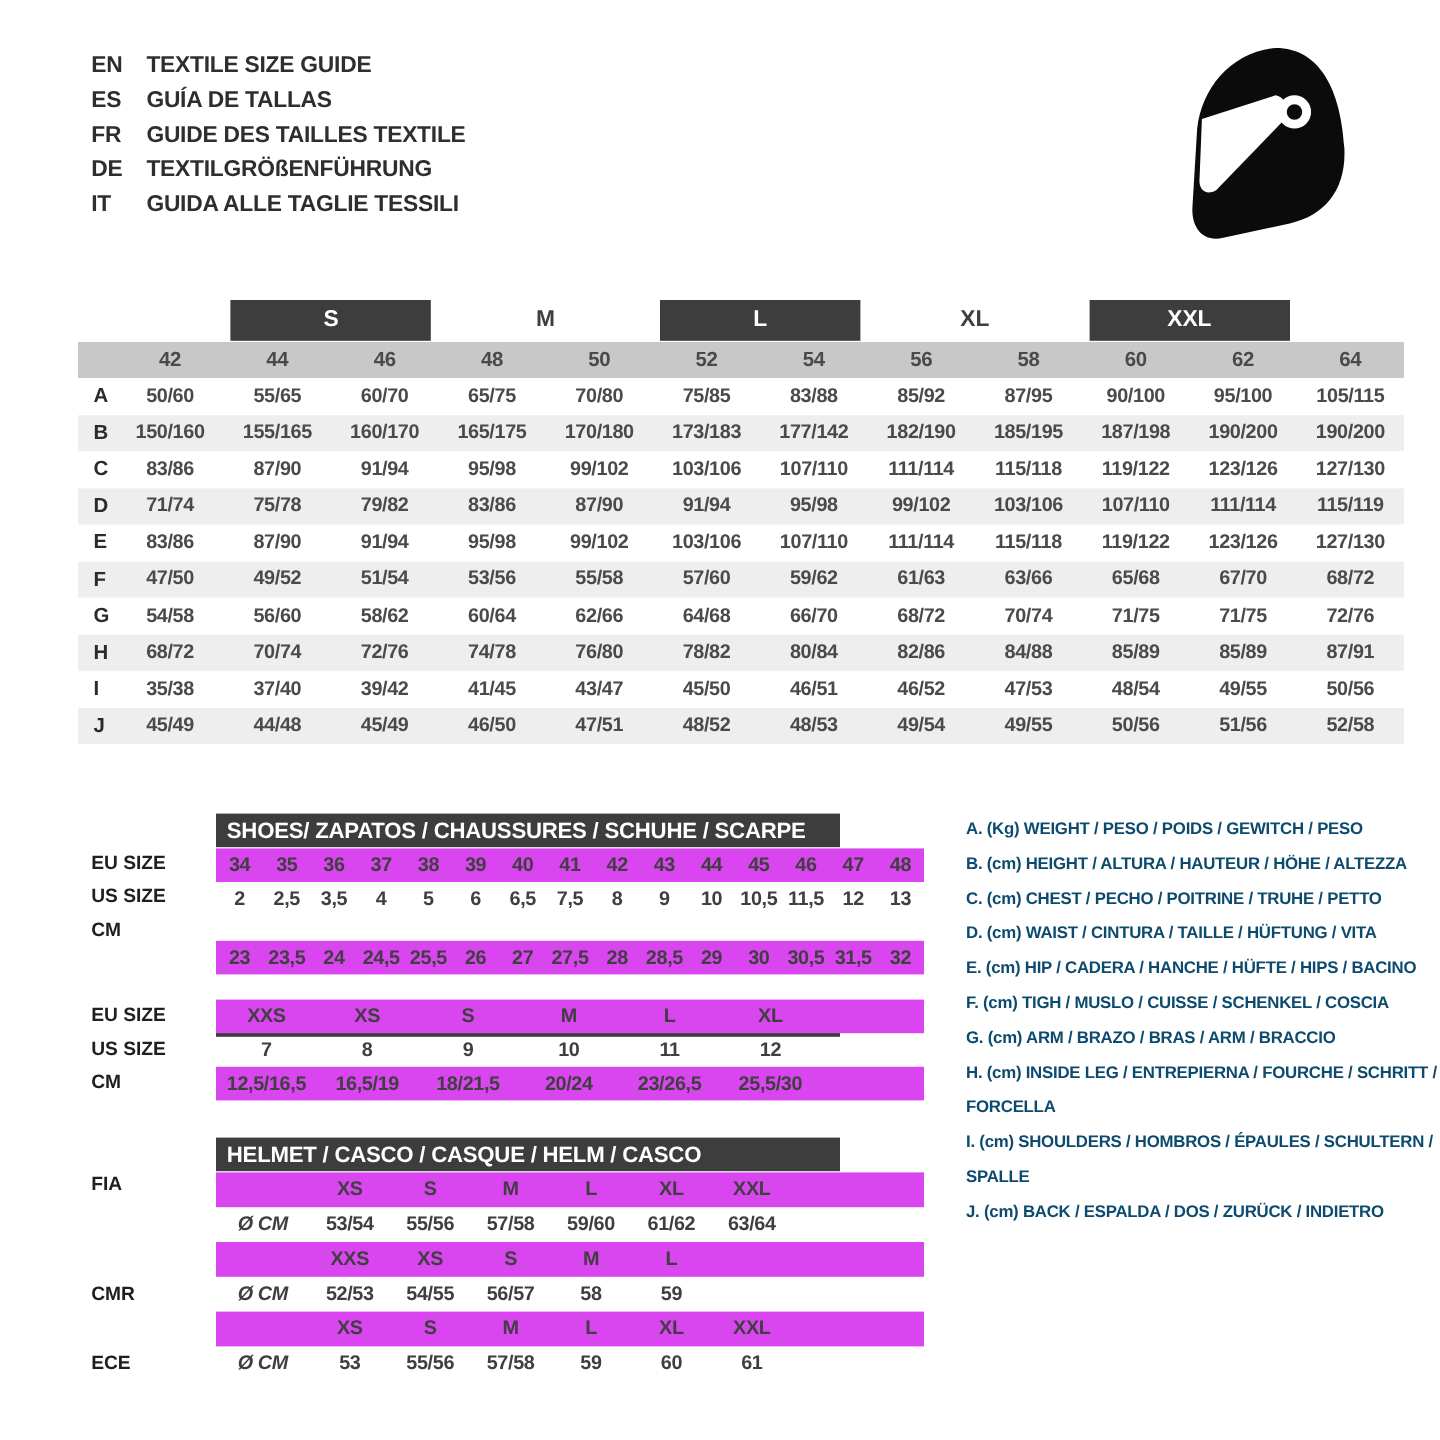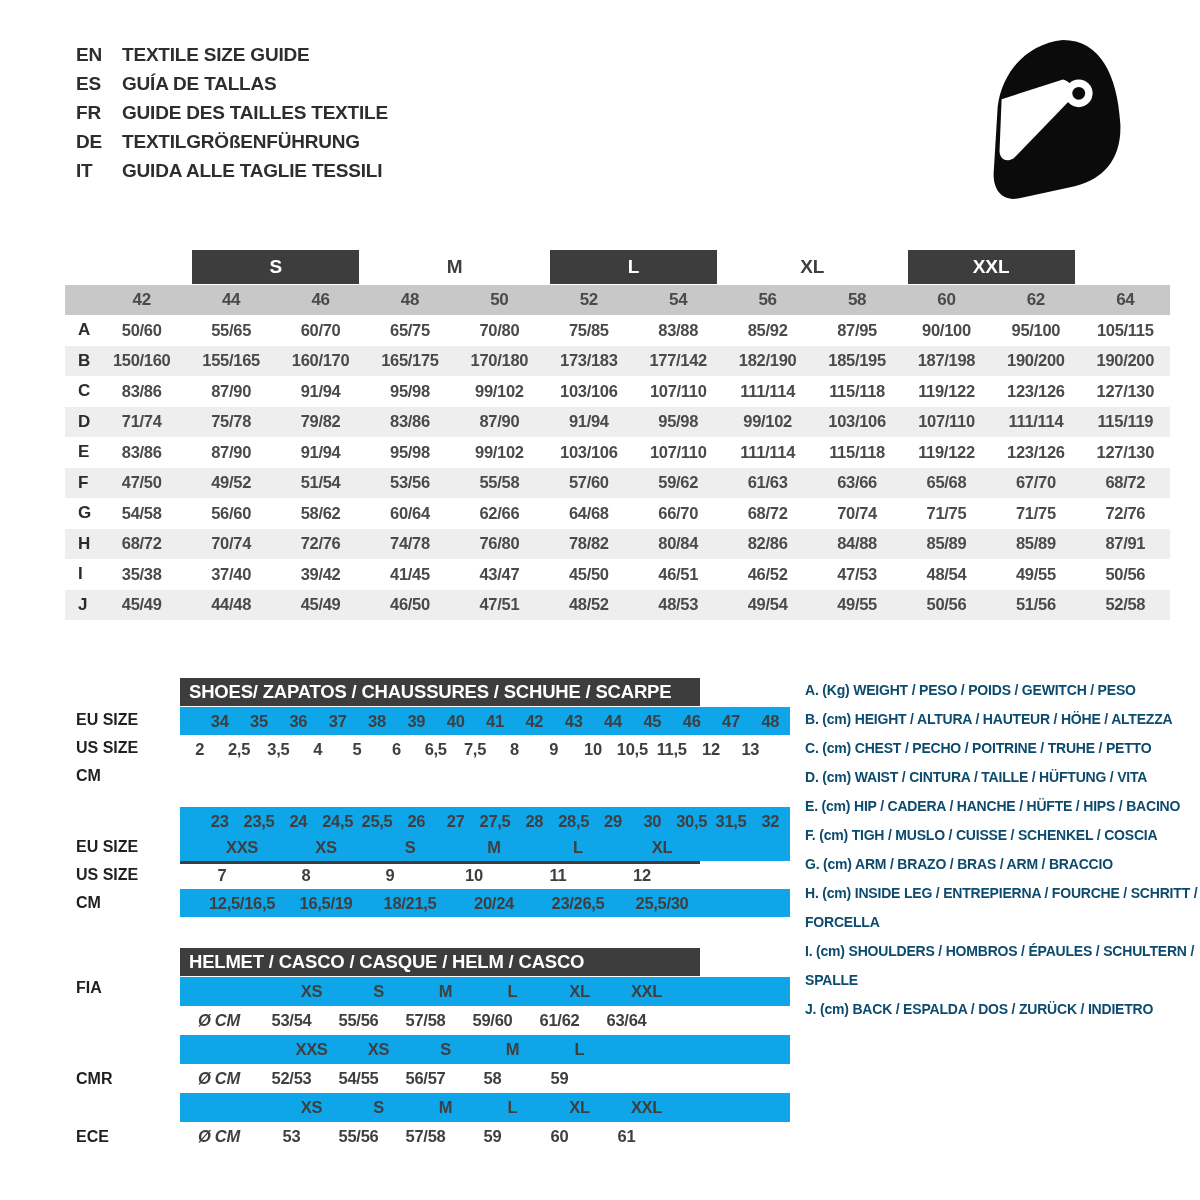--- a/index.html
+++ b/index.html
@@ -27,21 +27,21 @@
   .t-row.alt{background:#eeeeee;}
   .t-letter{display:flex;align-items:center;padding-left:13px;font-size:17px;color:#2b2b2b;}
   .cell{display:flex;align-items:center;justify-content:center;font-size:16.5px;color:#4a4a4a;letter-spacing:-0.3px;}
   .num-row .cell{font-size:17px;}
 
   
   .sec-label{position:absolute;left:76px;font-size:16px;color:#1f1f1f;}
   .sec-header{position:absolute;left:180px;width:520px;height:28px;background:#3d3d3d;color:#fff;
               display:flex;align-items:center;padding-left:9px;box-sizing:border-box;font-size:18.5px;letter-spacing:-0.2px;}
   .strip{position:absolute;left:180px;width:590px;height:28px;display:grid;}
-  .strip.gray{background:#0ea5e9;padding-left:20px;}
+  .strip.gray{background:#d946ef;}
   .s-grid{grid-template-columns:repeat(15,1fr);}
   .g-grid{grid-template-columns:repeat(6,84px);}
   .h-grid{grid-template-columns:78px repeat(6,67px);height:29px;}
   .h-sizes .cell:first-child{grid-column-start:2;}
   .strip .cell{font-size:16.5px;color:#3f3f3f;}
   .cell.unit{justify-content:center;font-style:italic;}
 
   
   .legend{position:absolute;left:795px;top:676px;width:398px;font-size:14px;line-height:29px;
           color:#0c4a6e;letter-spacing:-0.2px;margin-left:10px;}
@@ -289,21 +289,21 @@
       <span class="cell">6,5</span>
       <span class="cell">7,5</span>
       <span class="cell">8</span>
       <span class="cell">9</span>
       <span class="cell">10</span>
       <span class="cell">10,5</span>
       <span class="cell">11,5</span>
       <span class="cell">12</span>
       <span class="cell">13</span>
     </div>
-  <div class="strip s-grid gray" style="top:807px;">
+  <div class="strip s-grid gray" style="top:784px;">
       <span class="cell">23</span>
       <span class="cell">23,5</span>
       <span class="cell">24</span>
       <span class="cell">24,5</span>
       <span class="cell">25,5</span>
       <span class="cell">26</span>
       <span class="cell">27</span>
       <span class="cell">27,5</span>
       <span class="cell">28</span>
       <span class="cell">28,5</span>

